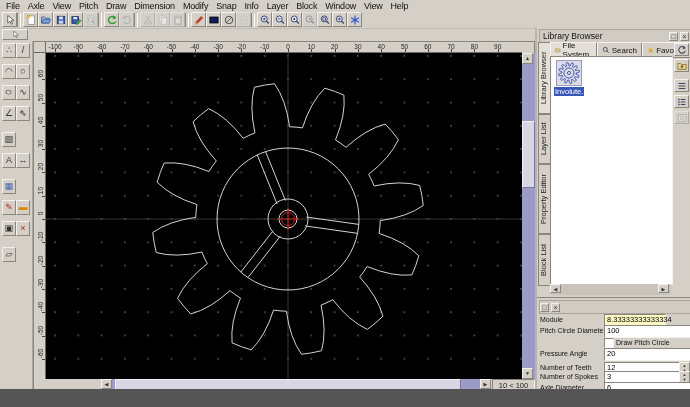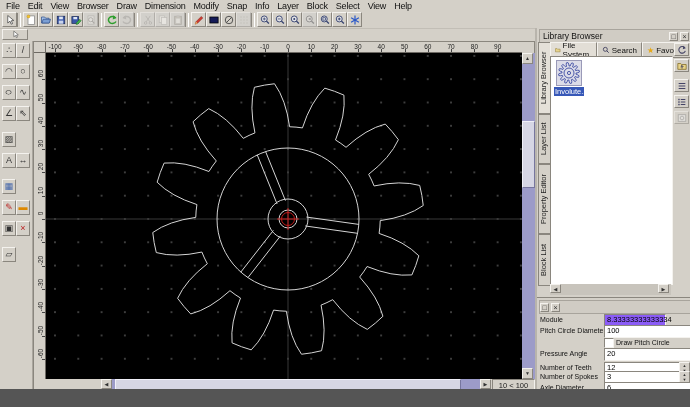--- a/index.html
+++ b/index.html
@@ -92,21 +92,21 @@
   .sqbtn{position:absolute;left:0;width:15px;height:13px;background:#d4d0c8;padding:0;
          border:1px solid;border-color:#f4f2ee #8a867e #8a867e #f4f2ee;
          display:flex;align-items:center;justify-content:center;}
   .sqbtn svg{width:10px;height:10px;}
   
   .plugdock{position:absolute;left:0px;top:269px;width:155px;height:92px;border-top:1px solid #8a867e;}
   .prow2{position:absolute;left:3px;width:150px;height:11px;font-size:7px;color:#111;}
   .prow2 .lab{position:absolute;left:0;top:2px;}
   .pinput{position:absolute;top:0;height:11px;background:#fff;font-size:7.5px;color:#000;
           border:1px solid;border-color:#8a867e #f4f2ee #f4f2ee #8a867e;padding:0 2px;line-height:9px;}
-  .pinput.dis{background:#8b5cf6;}
+  .pinput.dis{background:#fef9c3;}
   .spin{position:absolute;top:0;width:9px;height:11px;background:#d4d0c8;
         border:1px solid;border-color:#f4f2ee #8a867e #8a867e #f4f2ee;
         font-size:4px;line-height:5px;color:#333;text-align:center;}
   .chk{position:absolute;width:8px;height:8px;background:#fff;
        border:1px solid;border-color:#8a867e #f4f2ee #f4f2ee #8a867e;}
   
   .statusbar{left:0;top:390px;width:690px;height:14px;background:#d4d0c8;border-top:1px solid #f4f2ee;}
   .spanel{position:absolute;top:1px;height:12px;border:1px solid;
           border-color:#8a867e #f4f2ee #f4f2ee #8a867e;font-size:7px;color:#111;line-height:6px;
           padding:0 2px;overflow:hidden;}
@@ -115,31 +115,31 @@
         background:repeating-linear-gradient(135deg,#fff 0 1px,#8a867e 1px 2px,#d4d0c8 2px 4px);}
   .bottomedge{left:0;top:404px;width:690px;height:3px;background:#8a867c;border-top:1px solid #6e6a62;}
 </style>
 </head>
 <body>
 
 <div id="app">
 
   <div class="abs menubar">
       <span class="mi">File</span>
-      <span class="mi">Edit</span>
+      <span class="mi">Axle</span>
       <span class="mi">View</span>
-      <span class="mi">Browser</span>
+      <span class="mi">Pitch</span>
       <span class="mi">Draw</span>
       <span class="mi">Dimension</span>
       <span class="mi">Modify</span>
       <span class="mi">Snap</span>
       <span class="mi">Info</span>
       <span class="mi">Layer</span>
       <span class="mi">Block</span>
-      <span class="mi">Select</span>
+      <span class="mi">Window</span>
       <span class="mi">View</span>
       <span class="mi">Help</span>
     </div>
 
   <div class="abs toolbar">
       <button class="tbtn" style="left: 2px;">
         <svg viewBox="0 0 16 16">
           <path d="M5 2 L5 12 L8 9.6 L9.6 13.6 L11.4 12.8 L9.8 8.9 L13 8.6 Z" fill="#fff" stroke="#333" stroke-width="0.9"></path>
         </svg>
       </button>

